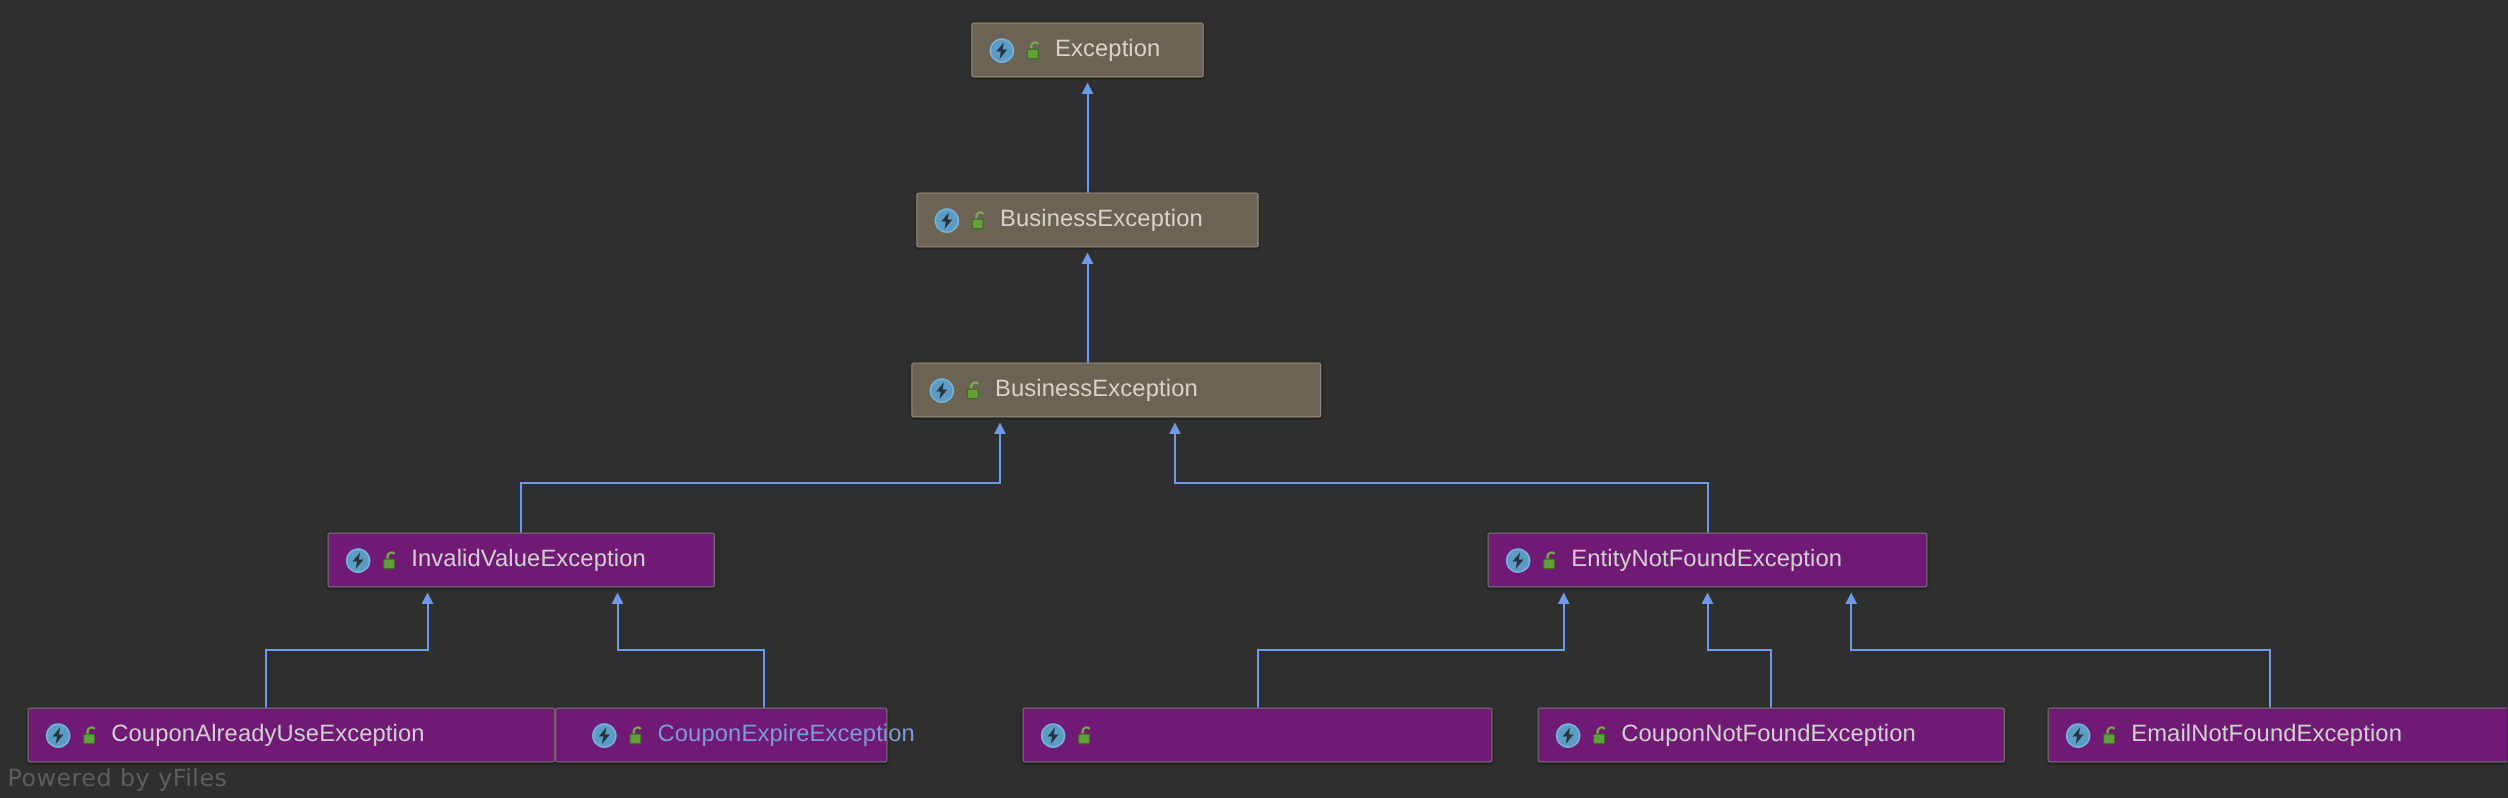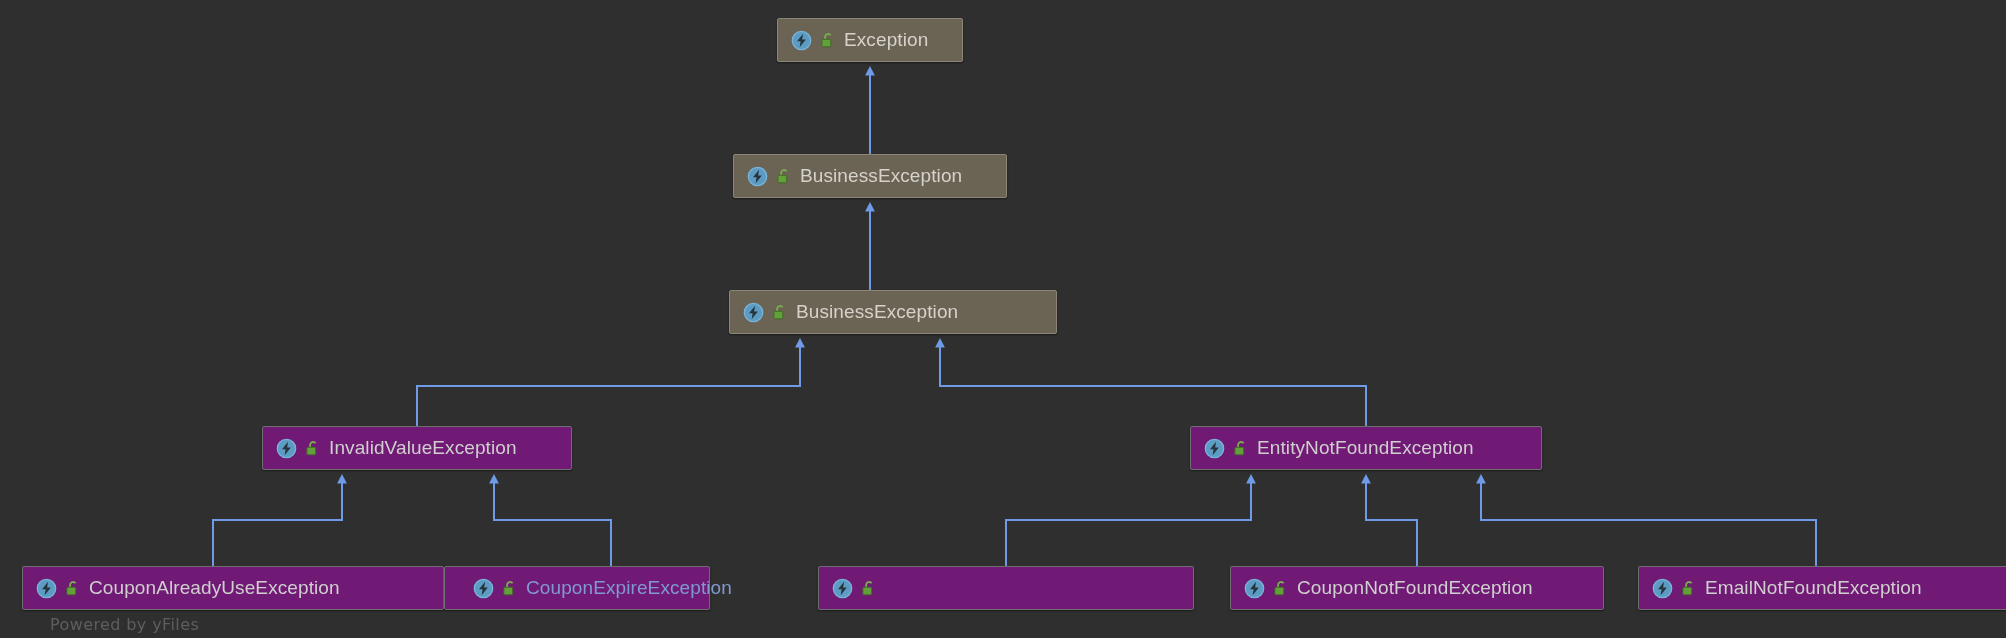--- a/index.html
+++ b/index.html
@@ -62,26 +62,25 @@
     flex: none;
   }
   .icon-class { width: 21px; height: 21px; }
   .icon-lock  { width: 15px; height: 17px; margin-left: -1px; }
 
   
   #watermark {
     position: absolute;
     left: 6px;
     bottom: 4px;
-    font-size: 16px;
+    font-size: 19px;
     color: #5e5e5e;
     letter-spacing: .4px;
     z-index: 2;
     font-family: "DejaVu Sans", sans-serif;
-    margin-left: 44px;
   }
 </style>
 </head>
 <body>
 
 <div id="canvas">
 
   <svg id="edge-layer" viewBox="0 0 2006 638" width="2006" height="638">
     <defs>
       <marker id="arrowhead" markerWidth="11" markerHeight="11" refX="1.5" refY="5.5" orient="auto" markerUnits="userSpaceOnUse">

